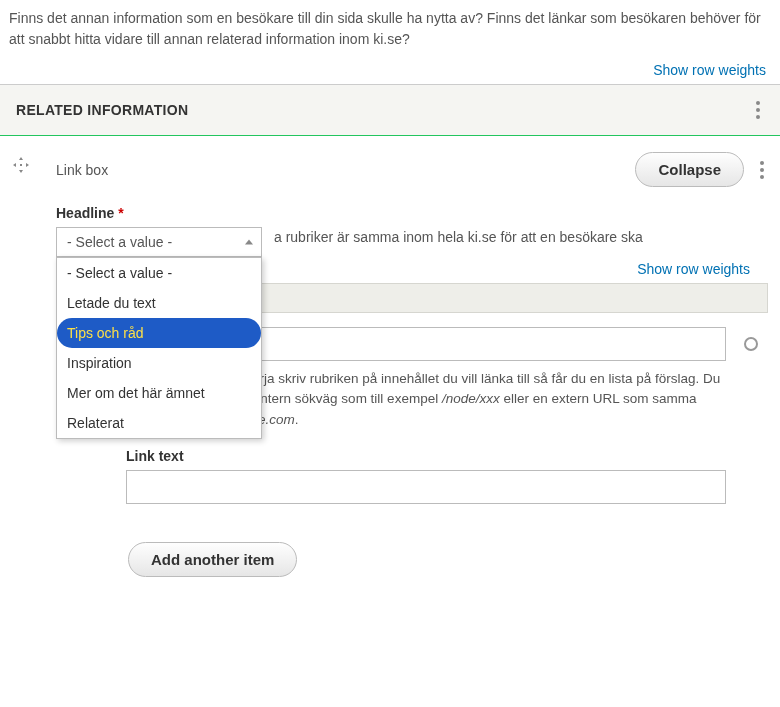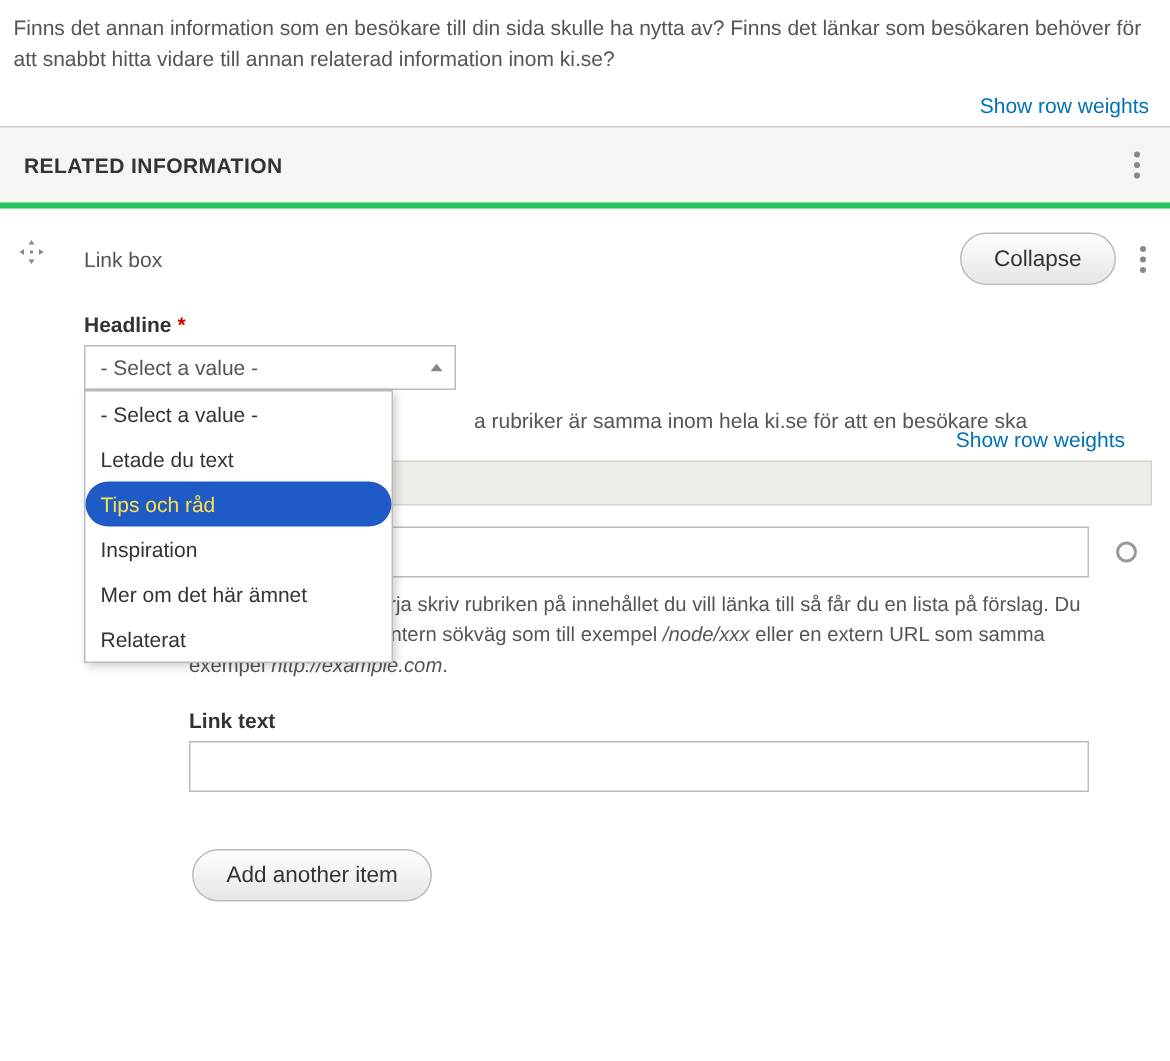--- a/index.html
+++ b/index.html
@@ -23,21 +23,21 @@
     }
     .row-weights-link a {
       color: #0071b3;
       font-size: 14px;
       text-decoration: none;
       cursor: pointer;
     }
     .section-header {
       background: #f5f5f2;
       border-top: 1px solid #ccc;
-      border-bottom: 4px solid #22c55e;
+      border-bottom: 1px solid #22c55e;
       padding: 12px 16px;
       display: flex;
       justify-content: space-between;
       align-items: center;
     }
     .section-title {
       font-weight: bold;
       font-size: 14px;
       color: #333;
       letter-spacing: 0.3px;
@@ -85,35 +85,35 @@
       align-items: center;
       gap: 12px;
     }
     .btn {
       background: linear-gradient(to bottom, #fefefe, #e6e6e6);
       border: 1px solid #bbb;
       border-radius: 18px;
       padding: 8px 22px;
       font-family: inherit;
       font-size: 15px;
-      font-weight: 400;
+      font-weight: 700;
       color: #333;
       cursor: pointer;
     }
     .field-label {
       font-weight: bold;
       font-size: 14px;
       color: #333;
       margin-bottom: 6px;
       display: block;
     }
     .required { color: #c00; }
     .select-wrap {
       position: relative;
-      width: 248px;
+      width: 206px;
       margin-bottom: 10px;
     }
     .select-display {
       border: 1px solid #bbb;
       background: #fff;
       padding: 6px 24px 6px 10px;
       font-size: 14px;
       color: #555;
       position: relative;
       cursor: pointer;
@@ -153,21 +153,20 @@
       display: flex;
       align-items: flex-start;
     }
     .help-text {
       color: #555;
       font-size: 14px;
       line-height: 1.5;
       font-style: normal;
       flex: 1;
       padding-left: 12px;
-      margin-top: 40px;
     }
     .sub-header-bar {
       background: #eeeee9;
       border: 1px solid #d6d6d0;
       height: 30px;
       margin: 6px 0 14px 0;
     }
     .field-block {
       margin-left: 70px;
       margin-bottom: 18px;

